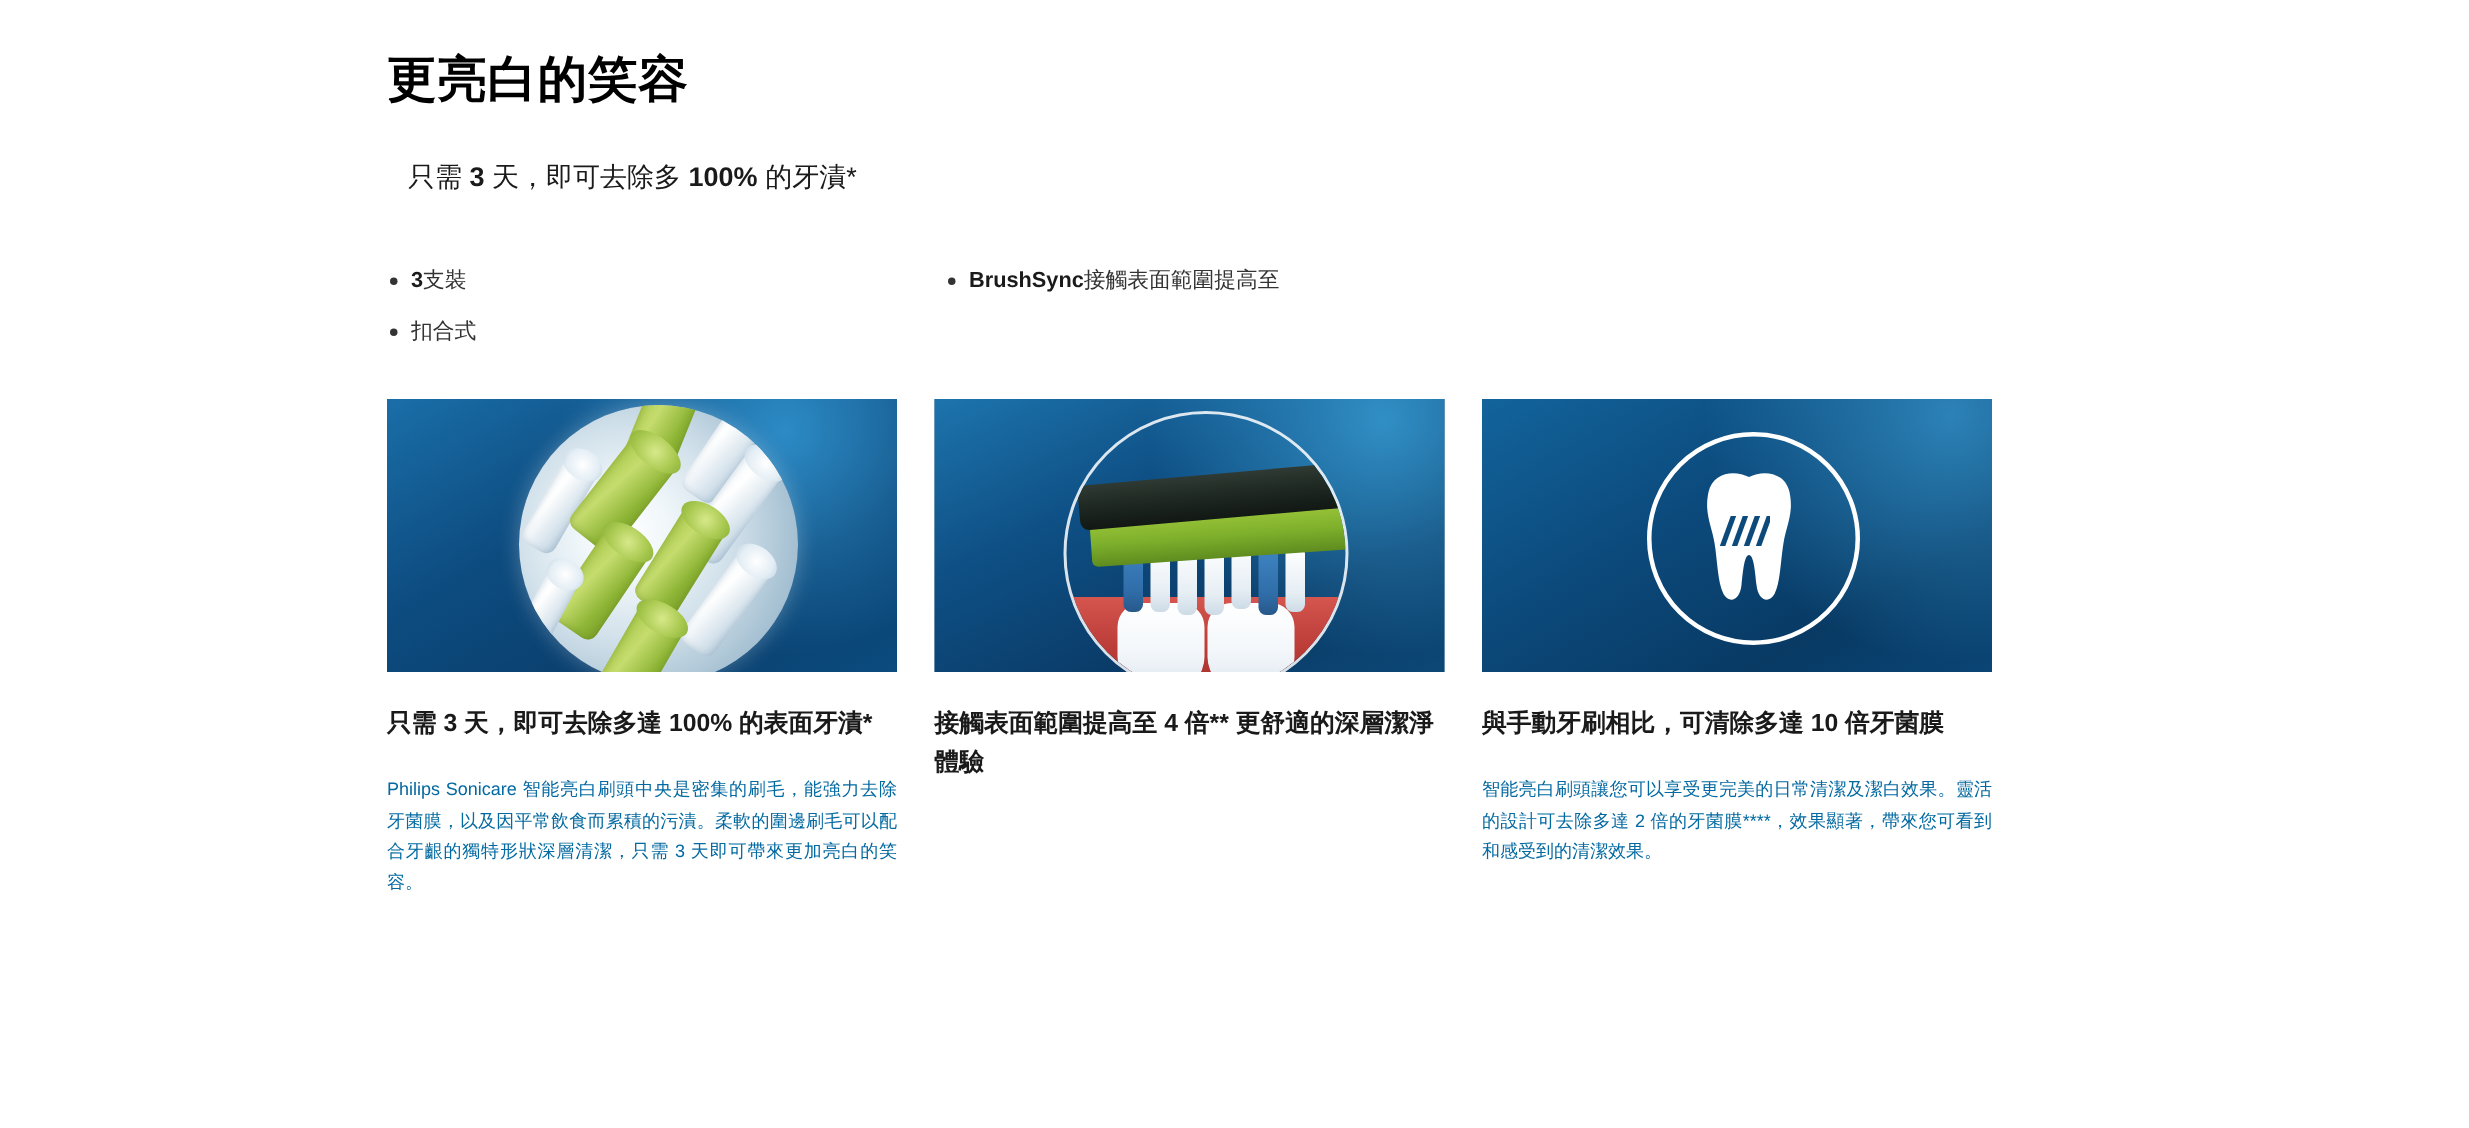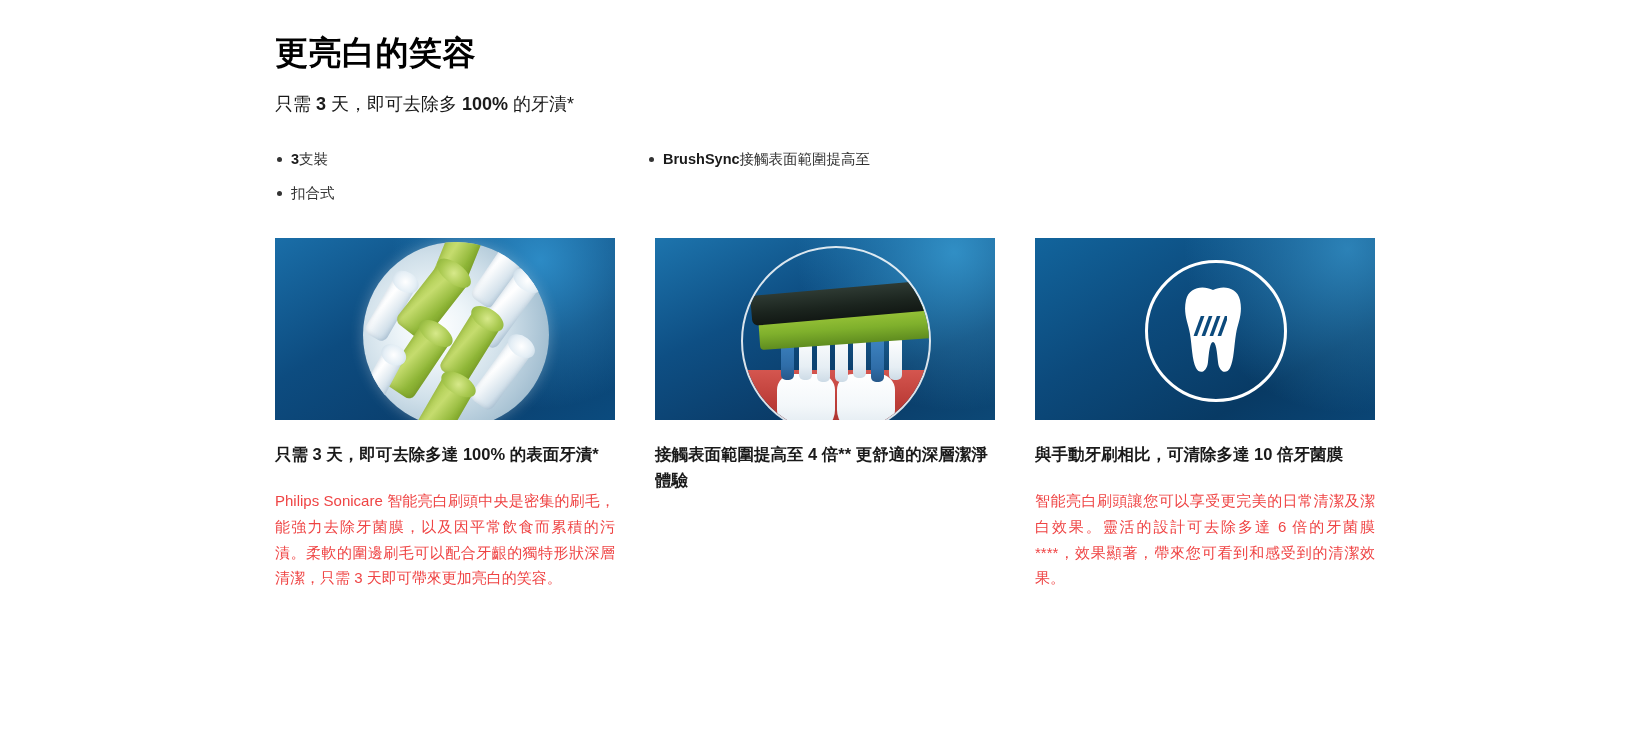--- a/index.html
+++ b/index.html
@@ -14,40 +14,40 @@
     color: #1a1a1a;
     overflow: hidden;
   }
   .page {
     position: relative;
     width: 1646px;
     height: 752px;
   }
   .content {
     position: absolute;
-    left: 275px;
+    left: 258px;
     top: 0;
     width: 1070px;
   }
 
   
   .section-title {
     font-size: 33px;
     font-weight: 700;
     letter-spacing: 0.5px;
     color: #000000;
     margin: 0;
     padding-top: 32px;
     line-height: 1.25;
   }
   .section-subtitle {
     font-size: 18px;
     font-weight: 400;
     color: #1a1a1a;
-    margin: 0;
+    margin: 14px;
     padding-top: 19px;
     line-height: 1.4;
   }
   .section-subtitle b { font-weight: 700; }
 
   
   .bullets {
     margin: 0;
     padding: 0;
     list-style: none;
@@ -79,21 +79,21 @@
     width: 5px;
     height: 5px;
     border-radius: 50%;
     background: #333333;
   }
   .bullet b { font-weight: 700; color: #1a1a1a; }
 
   
   .cards {
     display: flex;
-    gap: 40px;
+    gap: 25px;
     padding-top: 28px;
   }
   .card { width: 340px; }
 
   .card-media {
     position: relative;
     width: 340px;
     height: 182px;
     overflow: hidden;
     background: #0b4c7c;
@@ -232,24 +232,24 @@
   
   .card-heading {
     font-size: 16.5px;
     font-weight: 700;
     line-height: 1.55;
     color: #1a1a1a;
     margin: 0;
     padding-top: 22px;
   }
   .card-body {
-    font-size: 15px;
+    font-size: 12px;
     font-weight: 400;
     line-height: 1.72;
-    color: #ef4444;
+    color: #0369a1;
     margin: 0;
     padding-top: 20px;
     text-align: justify;
   }
 </style>
 </head>
 <body>
 
 <div class="page">
   <div class="content">
@@ -345,18 +345,18 @@
           <svg class="stripes" viewBox="0 0 34 20">
             <g stroke="#0c4a7c" stroke-width="3.4" stroke-linecap="butt">
               <line x1="2" y1="21" x2="10" y2="-1"></line>
               <line x1="10" y1="21" x2="18" y2="-1"></line>
               <line x1="18" y1="21" x2="26" y2="-1"></line>
               <line x1="26" y1="21" x2="34" y2="-1"></line>
             </g>
           </svg>
         </div>
         <h3 class="card-heading">與手動牙刷相比，可清除多達 10 倍牙菌膜</h3>
-        <p class="card-body">智能亮白刷頭讓您可以享受更完美的日常清潔及潔白效果。靈活的設計可去除多達 6 倍的牙菌膜****，效果顯著，帶來您可看到和感受到的清潔效果。</p>
+        <p class="card-body">智能亮白刷頭讓您可以享受更完美的日常清潔及潔白效果。靈活的設計可去除多達 2 倍的牙菌膜****，效果顯著，帶來您可看到和感受到的清潔效果。</p>
       </div>
 
     </div>
   </div>
 </div>
 
 </body></html>

